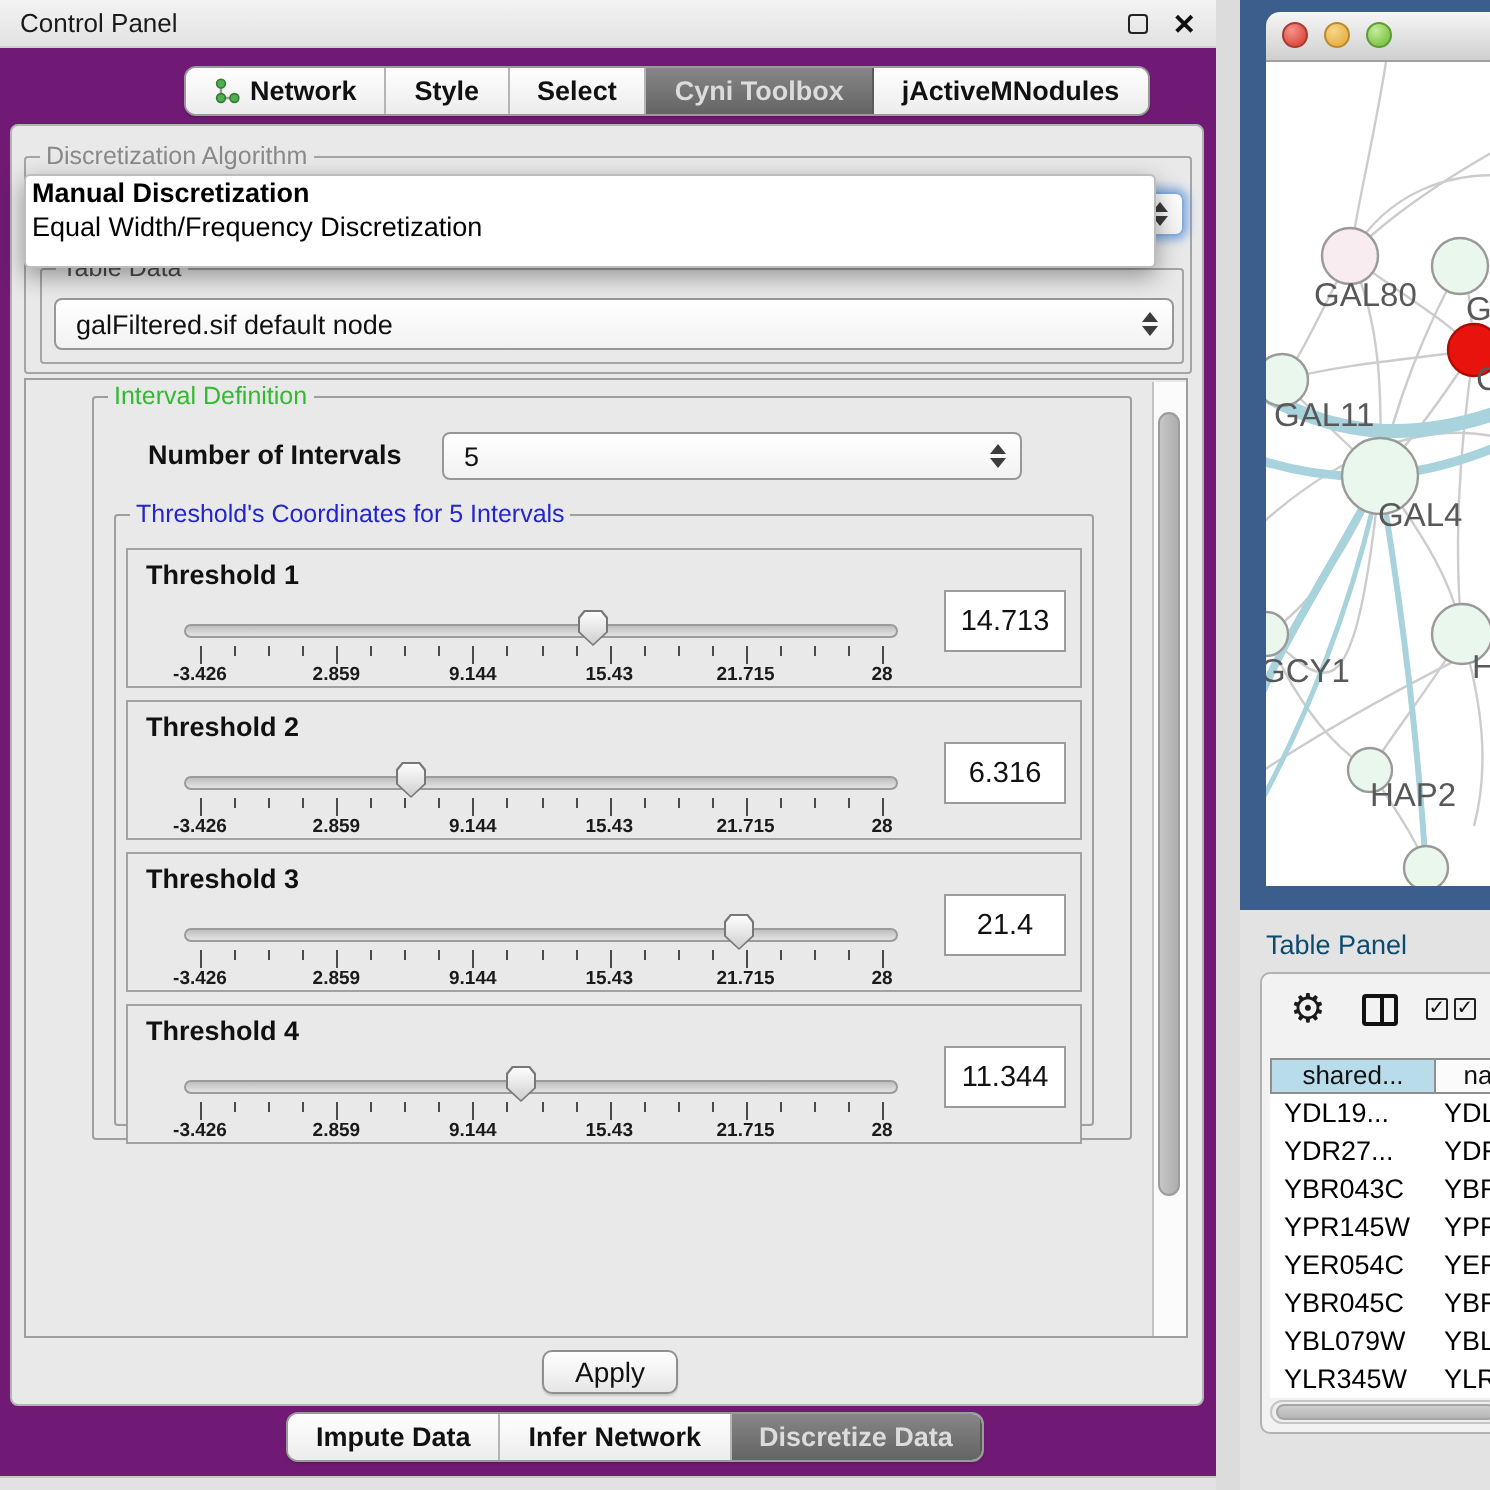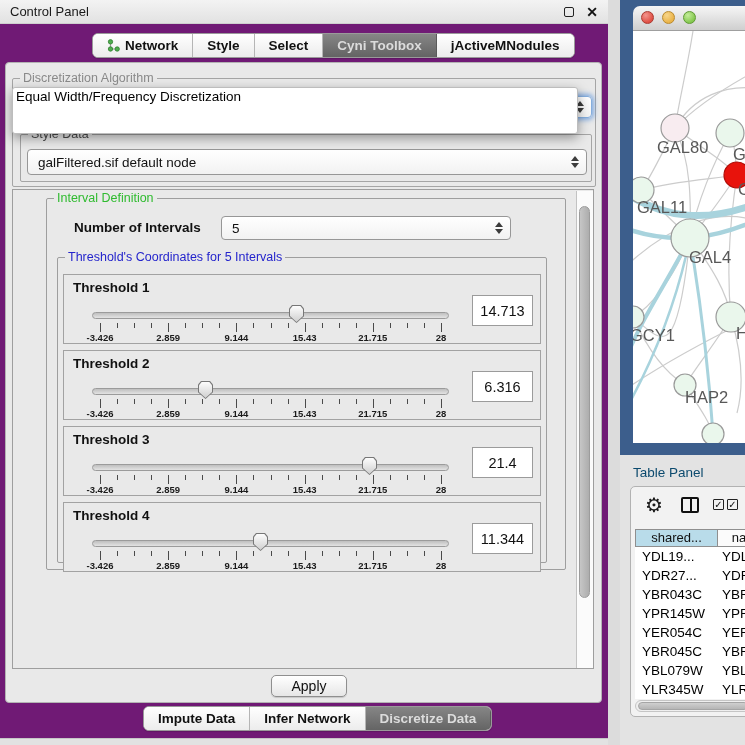--- a/index.html
+++ b/index.html
@@ -182,26 +182,27 @@
 
   <div class="combo" id="algo-combo">
     <span class="arrows">
         <i class="up"></i>
         <i class="down"></i>
       </span>
   </div>
 
   <div id="algo-popup">
     <div id="algo-options">
+        <div class="opt bold">Manual Discretization</div>
         <div class="opt">Equal Width/Frequency Discretization</div>
       </div>
   </div>
 
   <div class="group" style="left:20px; top:134px; width:572px; height:48px;">
-    <span class="gtitle t-black">Style Data</span>
+    <span class="gtitle t-black">Table Data</span>
     <div class="combo" style="left:6px; top:14px; width:560px; height:26px;">
       <span>galFiltered.sif default node</span>
       <span class="arrows">
           <i class="up"></i>
           <i class="down"></i>
         </span>
     </div>
   </div>
 
   <div id="viewport">
@@ -380,21 +381,21 @@
           </div>
       </div>
     </div>
 
   </div>
 
   <div class="vscroll" style="left:576px; top:191px; width:17px; height:477px;">
     <div class="thumb" style="top:15px; height:392px;"></div>
   </div>
 
-  <button class="aqua-btn" style="left:271px; top:675px; width:76px; height:22px;">Apply</button>
+  <button class="aqua-btn" style="left:271px; top:675px; width:68px; height:22px;">Apply</button>
 
   <div class="seg-bar" style="left:143px; top:706px;" id="bottom-tabs">
       <div class="seg">
         <span>Impute Data</span>
       </div>
       <div class="seg">
         <span>Infer Network</span>
       </div>
       <div class="seg selected">
         <span>Discretize Data</span>

